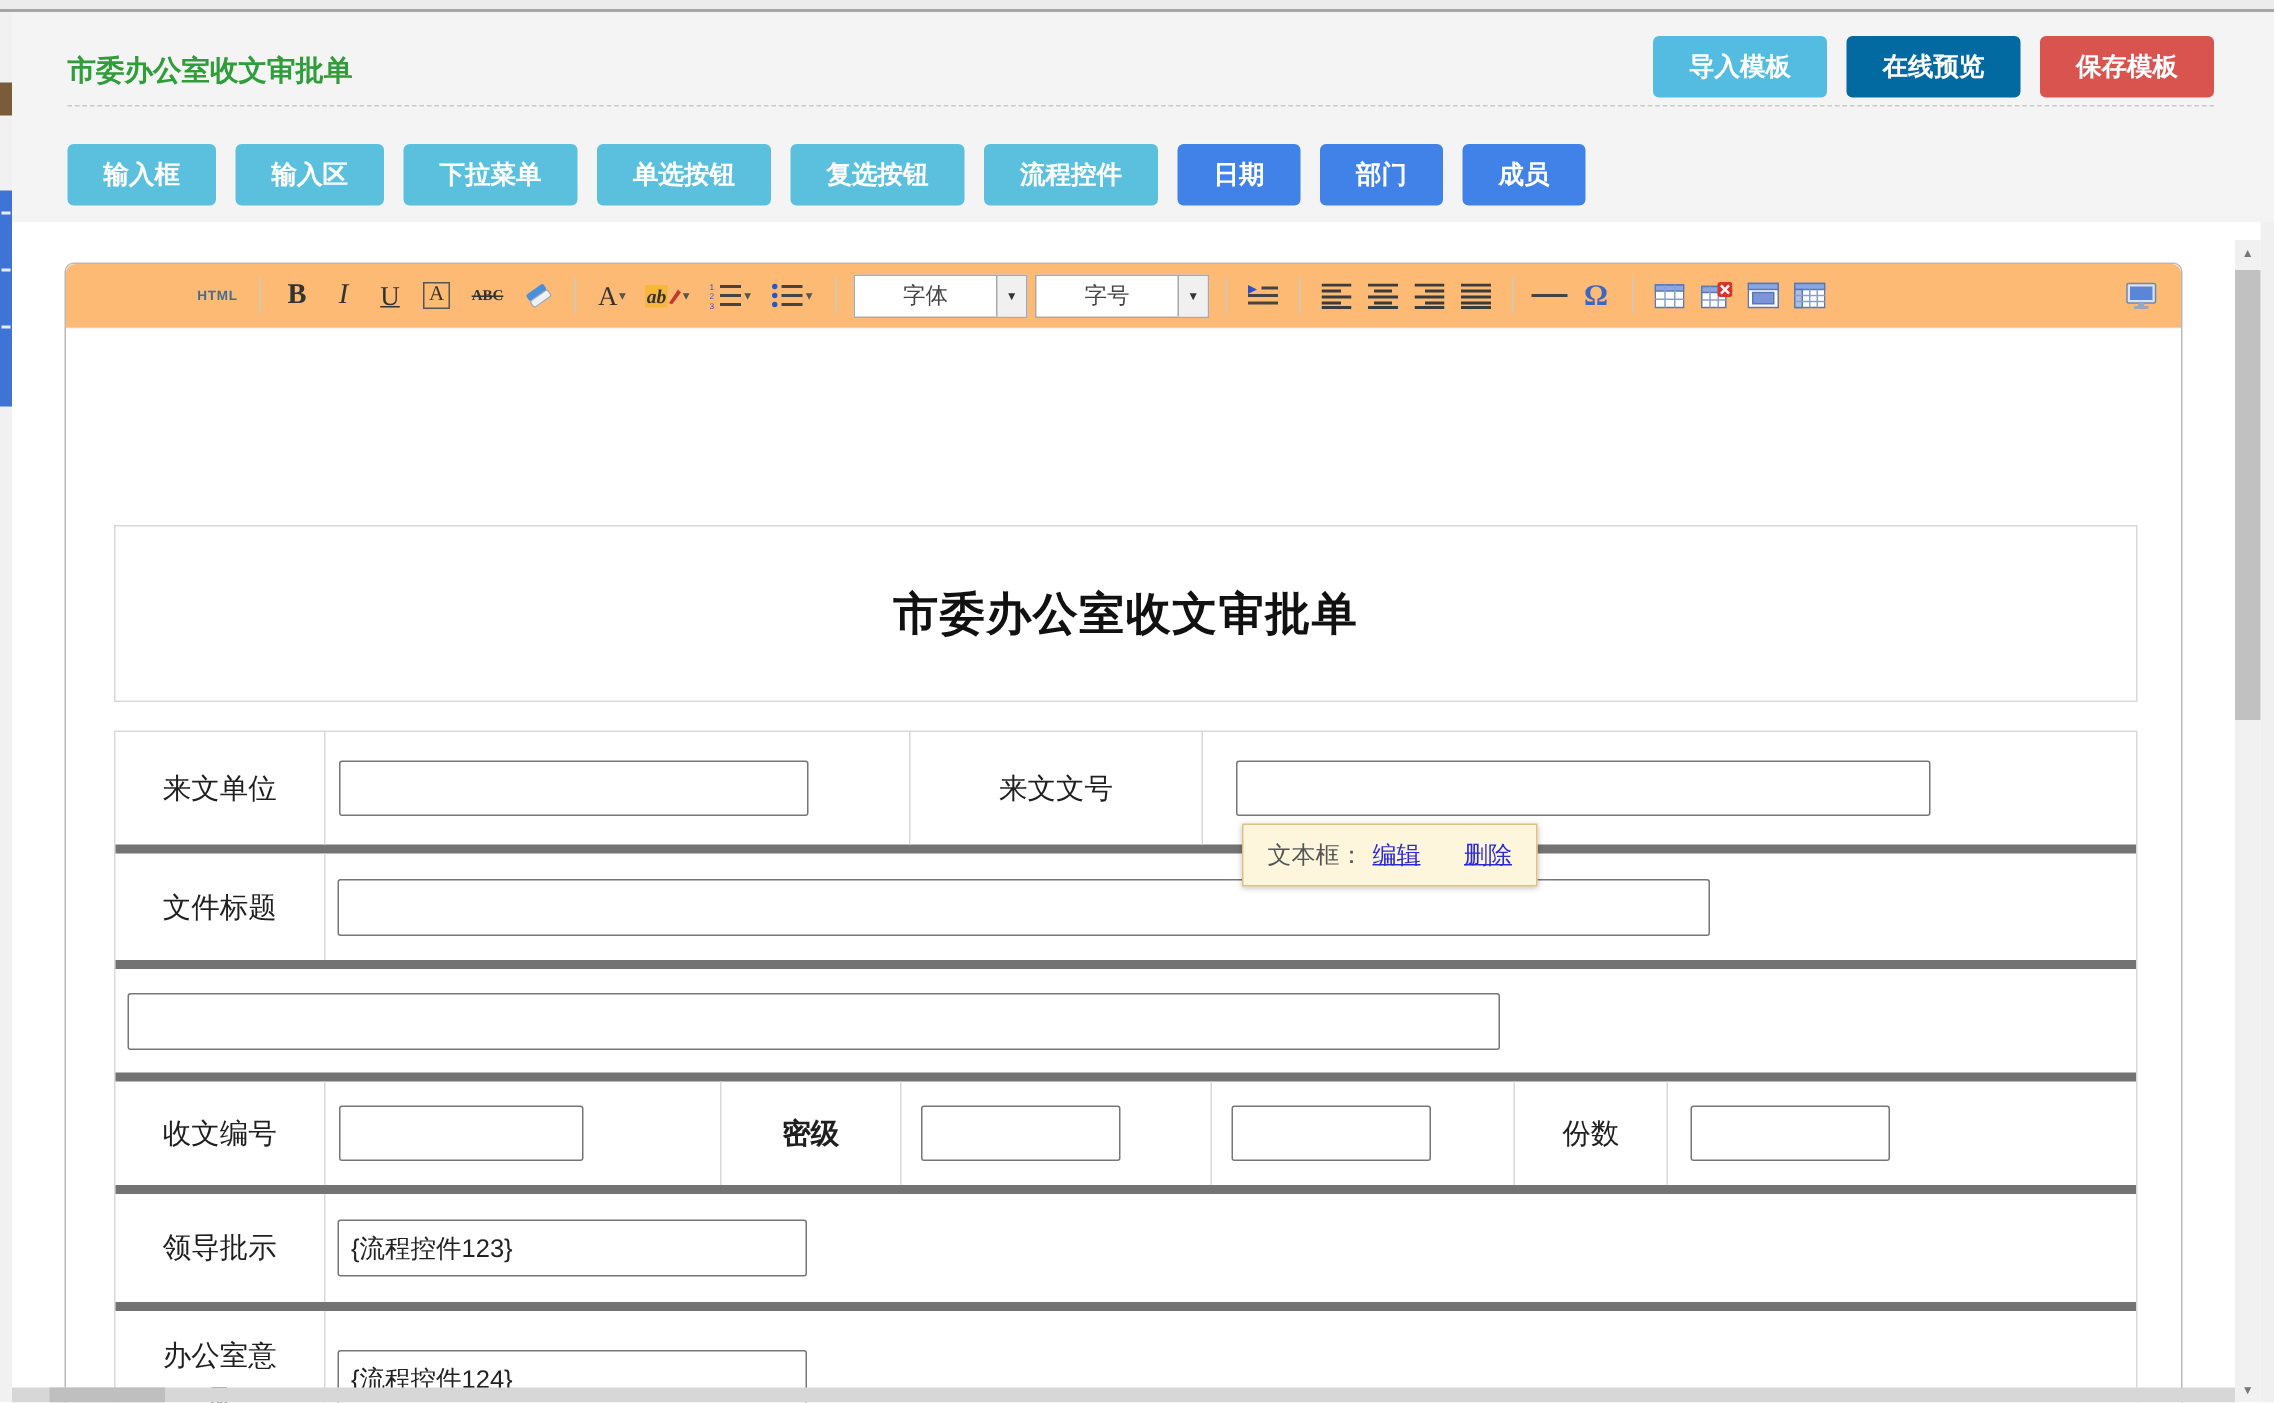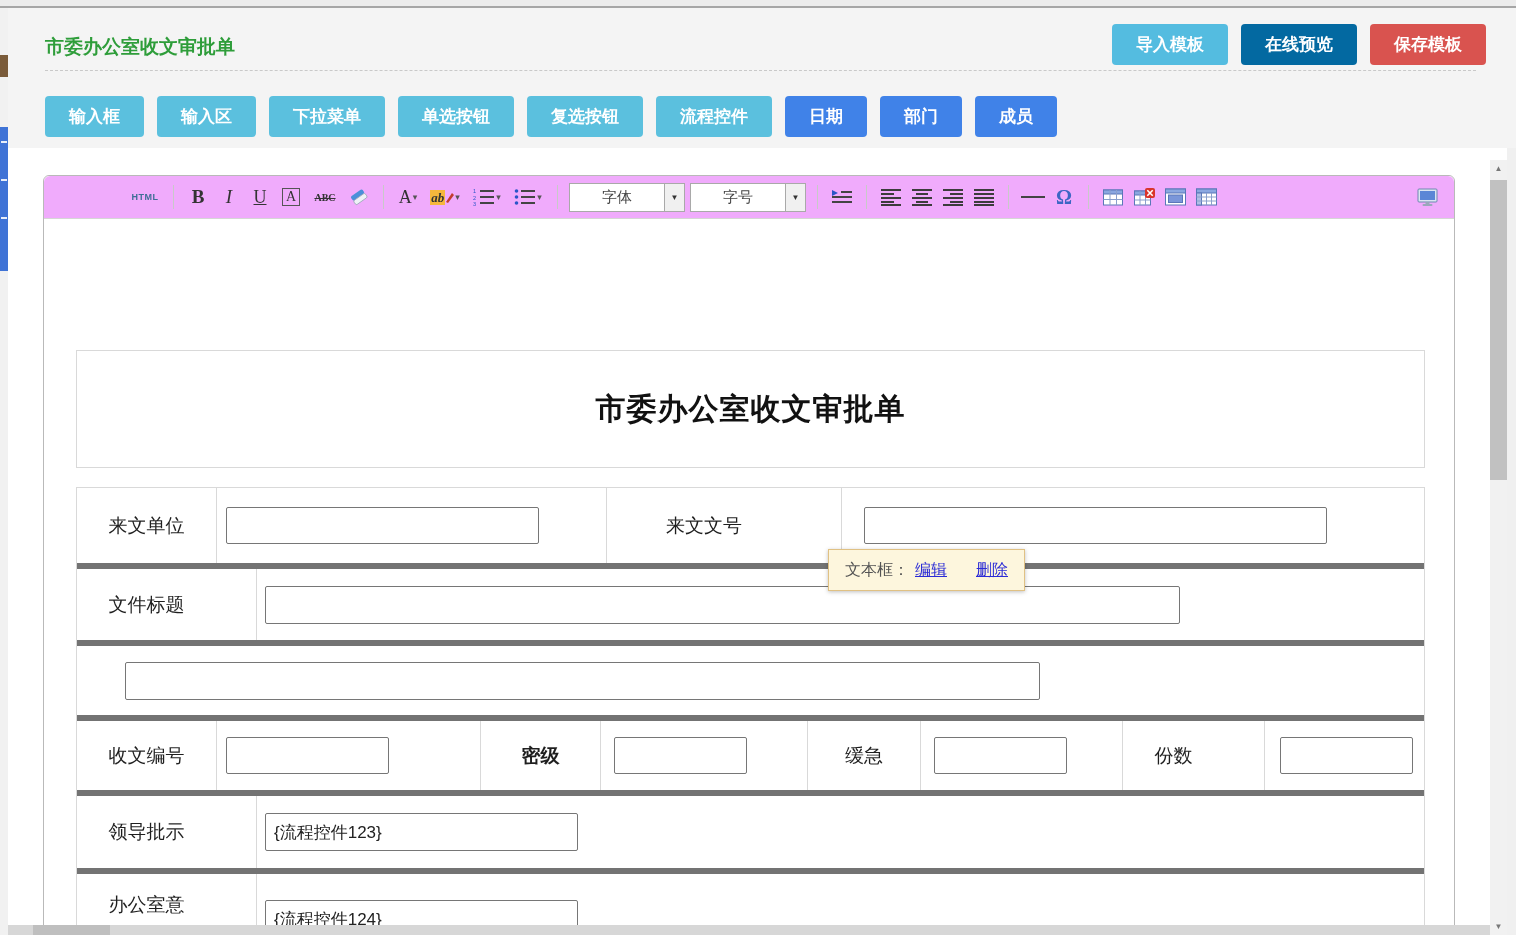--- a/index.html
+++ b/index.html
@@ -13,34 +13,34 @@
   #left-strip { position:absolute; left:0; top:8px; width:8px; height:927px; background:#f1f1f1; }
   #left-strip .frag-brown { position:absolute; left:0; top:47px; width:8px; height:22px; background:#7a5b3a; }
   #left-strip .frag-blue  { position:absolute; left:0; top:119px; width:8px; height:144px; background:#3f73d6; }
   #left-strip .frag-blue i { position:absolute; left:1px; width:6px; height:2px; background:#e8eef9; display:block; }
   #right-strip { position:absolute; right:0; top:148px; width:9px; height:787px; background:#f0f0f0; }
 
   
   #header { position:absolute; left:8px; top:8px; width:1508px; height:140px; background:#f4f4f4; }
   .header-title { position:absolute; left:37px; top:26px; font-size:19px; font-weight:bold; color:#2e9d3a; }
   .dashed-sep { position:absolute; left:37px; right:40px; top:62px; border-top:1px dashed #c9c9c9; }
-  .actions { position:absolute; right:30px; top:16px; display:flex; gap:13px;padding-left:47px; }
+  .actions { position:absolute; right:40px; top:16px; display:flex; gap:13px;padding-left:47px; }
   .btn { border:none; color:#fff; font-weight:bold; font-size:17px; height:41px; padding:0 24px;
          border-radius:4px; cursor:pointer; font-family:inherit; white-space:nowrap; }
   .btn-import { background:#54bce0; }
   .btn-preview { background:#0369a1; }
   .btn-save { background:#d9534f; }
   .widgets { position:absolute; left:37px; top:88px; display:flex; gap:13px; }
   .btn-info { background:#5bc0de; }
   .btn-primary { background:#4082e8; }
 
   
   #editor { position:absolute; left:43px; top:175px; width:1412px; height:900px; background:#fff;
             border:1px solid #b9b9b9; border-radius:6px 6px 0 0; }
-  .toolbar { height:43px; background:#f0abfc; border-bottom:1px solid #d6d6d6; border-radius:6px 6px 0 0;
+  .toolbar { height:43px; background:#fdba74; border-bottom:1px solid #d6d6d6; border-radius:6px 6px 0 0;
              display:flex; align-items:center; padding:0 12px 0 84px; gap:5px; }
   .tbi { width:26px; height:26px; display:flex; align-items:center; justify-content:center;
          color:#333; cursor:pointer; flex:0 0 auto; }
   .tsep { width:1px; height:24px; background:#c9c9c9; margin:0 6px; flex:0 0 auto; }
   .lserif { font-family:"Liberation Serif", serif; }
   .i-html { font-size:9px; font-weight:bold; color:#3f6e96; letter-spacing:.5px; width:34px; }
   .i-b { font-size:19px; font-weight:bold; }
   .i-i { font-size:19px; font-style:italic; }
   .i-u { font-size:18px; text-decoration:underline; }
   .i-abox span { font-size:14px; border:1px solid #555; padding:0 3px; line-height:16px; }
@@ -65,21 +65,21 @@
   .ftable { width:1349px; border:1px solid #d9d9d9; margin-top:19px; }
   .frow { display:flex; align-items:center; }
   .frow + .frow { border-top:6px solid #737373; }
   .fcell { display:flex; align-items:center; height:100%; }
   .fcell + .fcell { border-left:1px solid #d9d9d9; }
   .flabel { justify-content:center; font-size:19px; color:#1f1f1f; }
   .h75 { height:75px; } .h77 { height:77px; } .h78 { height:78px; } .h110 { height:110px; align-items:flex-start; }
   .h110 .fcell { align-items:flex-start; }
   .w139{flex:0 0 139px;} .w390{flex:0 0 390px;} .w195{flex:0 0 195px;} .w264{flex:0 0 264px;}
   .w120{flex:0 0 120px;font-weight:bold;} .w207{flex:0 0 207px;} .w113{flex:0 0 113px;} .w202{flex:0 0 202px;}
-  .w102{flex:0 0 102px;} .grow{flex:1;margin-left:40px;}
+  .w102{flex:0 0 102px;} .grow{flex:1;}
   .tin { border:1px solid #767676; background:#fff; height:37px; font-size:17px; color:#222;
          padding:0 8px; border-radius:2px; font-family:inherit; }
   .wrap-label { display:inline-block; width:84px; line-height:30px; text-align:center; padding-top:16px; }
 
   
   #tooltip { position:absolute; left:828px; top:549px; height:42px; z-index:10; background:#fdf6dd;
              border:1px solid #e0c184; border-radius:0; box-shadow:0 1px 4px rgba(0,0,0,.25);
              display:flex; align-items:center; padding:0 16px; font-size:16px; color:#555; }
   #tooltip a { color:#2b2bd6; text-decoration:underline; cursor:pointer; }
   #tooltip .lk-edit { margin-left:6px; }
@@ -328,21 +328,20 @@
 
       <div class="frow h75">
         <div class="fcell flabel w139">收文编号</div>
         <div class="fcell w264">
           <input class="tin" style="width: 163px; margin-left: 9px;" value="">
         </div>
         <div class="fcell flabel w120">密级</div>
         <div class="fcell w207">
           <input class="tin" style="width: 133px; margin-left: 13px;" value="">
         </div>
-        <div class="fcell flabel w113">缓急</div>
         <div class="fcell w202">
           <input class="tin" style="width: 133px; margin-left: 13px;" value="">
         </div>
         <div class="fcell flabel w102">份数</div>
         <div class="fcell grow">
           <input class="tin" style="width: 133px; margin-left: 15px;" value="">
         </div>
       </div>
 
       <div class="frow h78">

